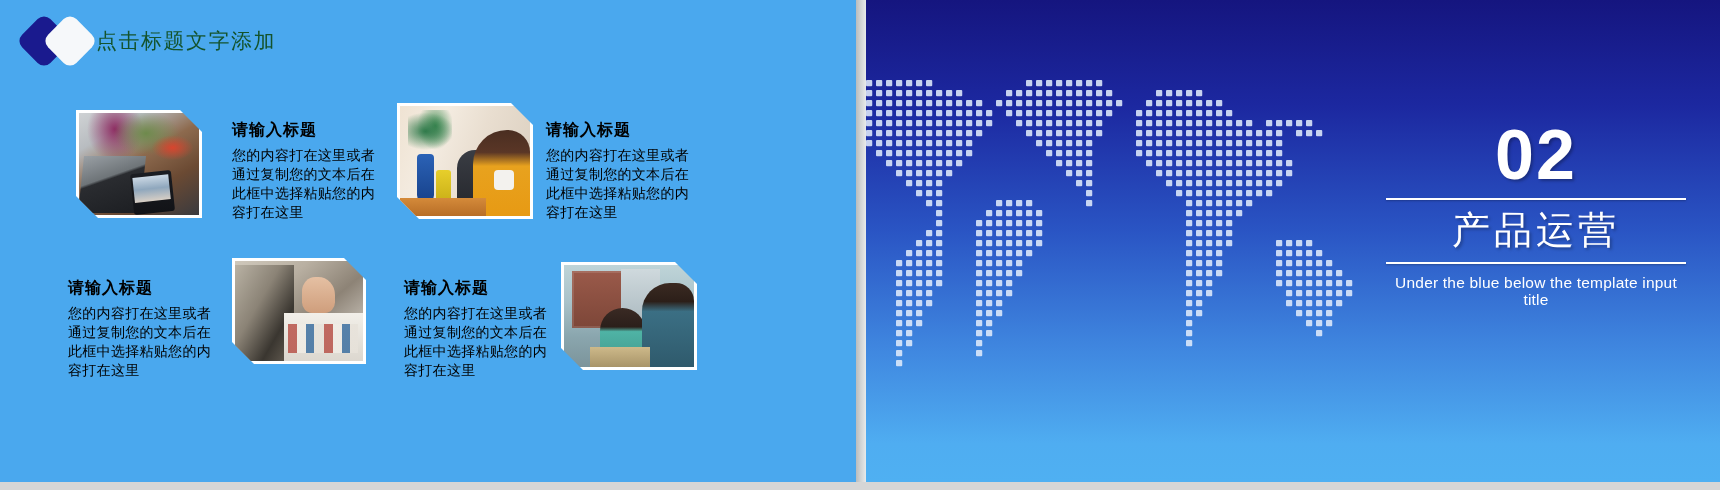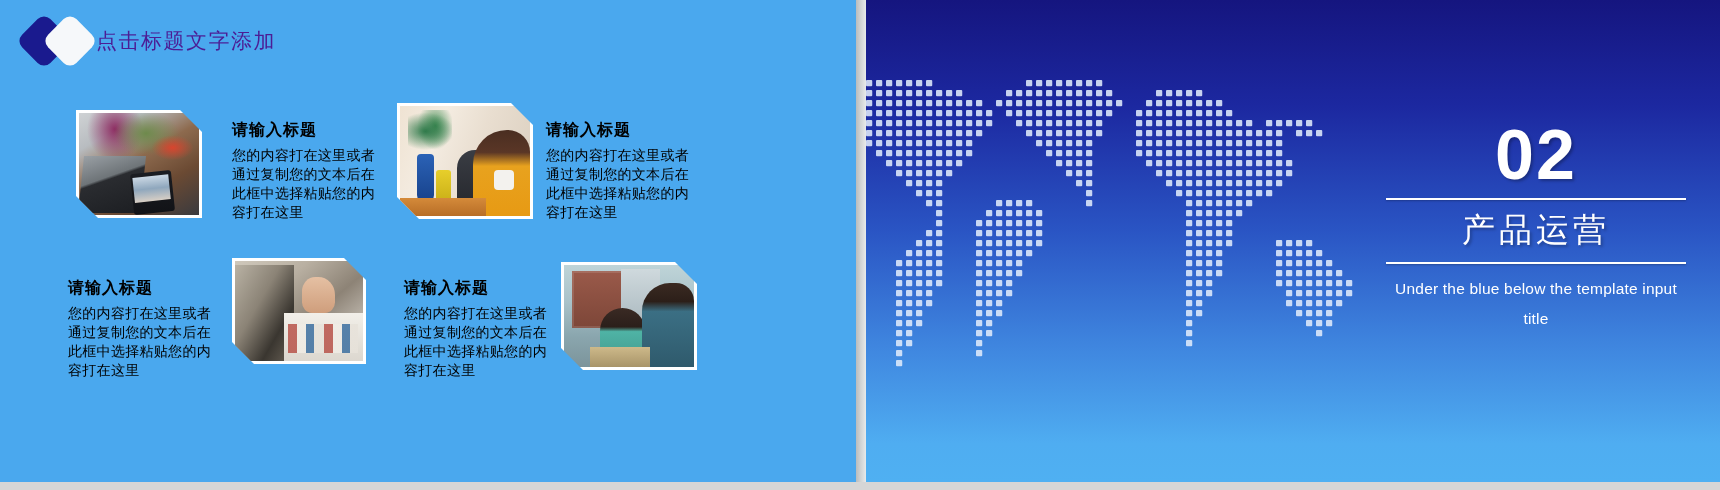--- a/index.html
+++ b/index.html
@@ -34,21 +34,21 @@
     position:absolute;left:24px;top:18px;width:78px;height:50px;
   }
   .dia{
     position:absolute;width:40px;height:40px;border-radius:9px;
     transform:rotate(45deg);
   }
   .dia-dark{left:0px;top:3px;background:#1a1a8e;}
   .dia-light{left:26px;top:3px;background:#f6f8fa;}
   .header-title{
     position:absolute;left:96px;top:27px;
-    font-size:21px;color:#4c1d95;letter-spacing:1.5px;
+    font-size:21px;color:#14532d;letter-spacing:1.5px;
     white-space:nowrap;
   }
 
   
   .cell{position:absolute;}
 
   .photo{
     position:absolute;
     border:3px solid #ffffff;
     box-sizing:border-box;
@@ -87,31 +87,31 @@
   .num-02{
     font-size:70px;font-weight:bold;line-height:74px;
     letter-spacing:2px;
     text-shadow:2px 2px 3px rgba(0,0,0,.28);
   }
   .rule{
     height:2px;background:#ffffff;margin:6px auto 0 auto;width:100%;
     box-shadow:0 1px 2px rgba(0,0,0,.25);
   }
   .cn-title{
-    font-size:33px;letter-spacing:4px;line-height:56px;
+    font-size:38px;letter-spacing:4px;line-height:56px;
     padding:2px 0 4px 0;
     text-shadow:2px 2px 3px rgba(0,0,0,.28);
     white-space:nowrap;
   }
   .rule2{
     height:2px;background:#ffffff;margin:0 auto 10px auto;width:100%;
     box-shadow:0 1px 2px rgba(0,0,0,.25);
   }
   .en-sub{
-    font-size:15.5px;line-height:30px;letter-spacing:.2px;
+    font-size:15.5px;line-height:17px;letter-spacing:.2px;
   }
 
   
   .ph1{background:
      radial-gradient(ellipse 30px 18px at 78% 34%, #d8452e 0%, rgba(216,69,46,0) 70%),
      radial-gradient(ellipse 46px 30px at 56% 20%, #6e8a4c 0%, rgba(110,138,76,0) 72%),
      radial-gradient(ellipse 40px 46px at 30% 16%, #8e2d63 0%, rgba(142,45,99,0) 70%),
      linear-gradient(150deg,#cfd2d4 0%,#b8bcc0 22%,#8d6a4e 46%,#6b4a33 70%,#3a3a3e 100%);}
   .ph1 .lap{position:absolute;left:2%;top:42%;width:52%;height:56%;
      background:linear-gradient(160deg,#9aa0a5 0%,#6e7478 38%,#2a2c30 42%,#1c1e22 100%);

